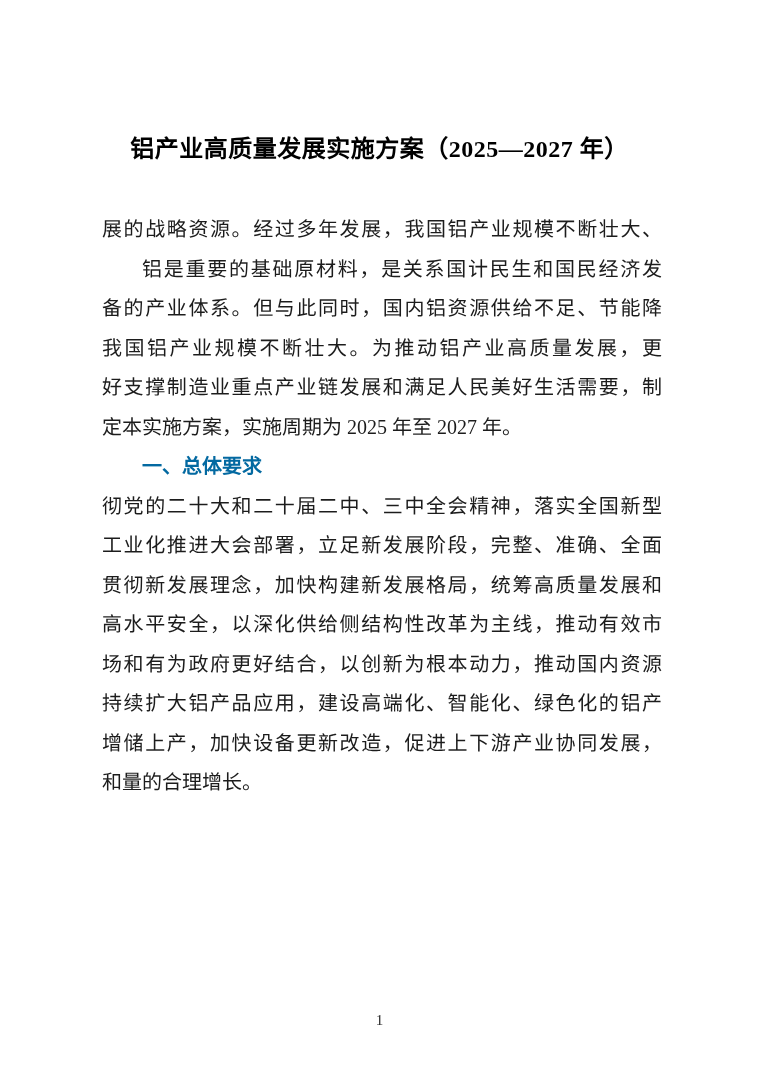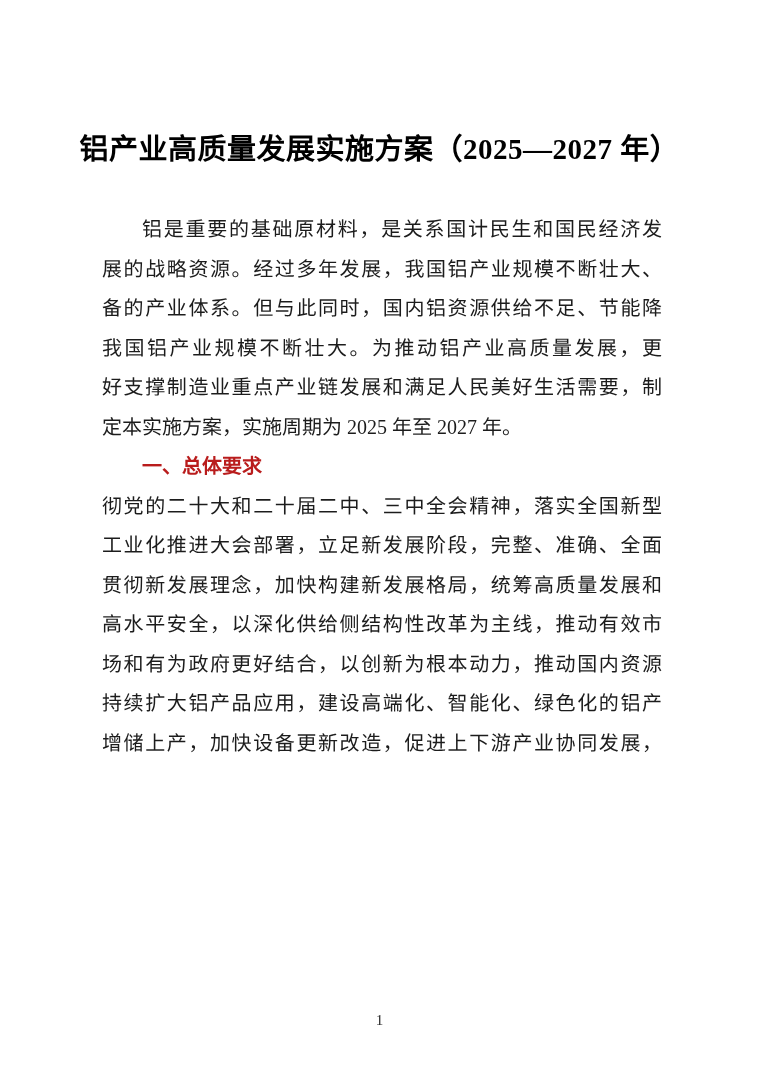--- a/index.html
+++ b/index.html
@@ -16,21 +16,21 @@
   }
   .doc-title {
     position: absolute;
     top: 132px;
     left: 0;
     width: 100%;
     margin: 0;
     text-align: center;
     font-family: "Liberation Serif", "DejaVu Serif", serif;
     font-weight: 700;
-    font-size: 29px;
+    font-size: 24px;
     line-height: 34px;
     letter-spacing: 0.5px;
     color: #000000;
   }
   .text-col {
     position: absolute;
     left: 102px;
     top: 210px;
     width: 560px;
     color: #1c1c1c;
@@ -51,51 +51,52 @@
     text-align-last: left;
   }
   .heading-line {
     font-family: Liberation Serif, serif;
     font-weight: 700;
     font-size: 20px;
     line-height: 39.5px;
     height: 39.5px;
     overflow: hidden;
     text-indent: 2em;
-    color: #b91c1c;
+    color: #0369a1;
   }
   .page-number {
     position: absolute;
     top: 1009px;
     left: 0;
     width: 100%;
     text-align: center;
     font-family: "Liberation Serif", "DejaVu Serif", serif;
     font-size: 15px;
     line-height: 22px;
     color: #2b2b2b;
   }
 </style>
 </head>
 <body>
 
 <div class="page">
   <h1 class="doc-title">铝产业高质量发展实施方案（2025—2027 年）</h1>
 
   <div class="text-col">
+      <div class="line">展的战略资源。经过多年发展，我国铝产业规模不断壮大、</div>
       <div class="line indent">铝是重要的基础原材料，是关系国计民生和国民经济发</div>
-      <div class="line">展的战略资源。经过多年发展，我国铝产业规模不断壮大、</div>
       <div class="line">备的产业体系。但与此同时，国内铝资源供给不足、节能降</div>
       <div class="line">我国铝产业规模不断壮大。为推动铝产业高质量发展，更</div>
       <div class="line">好支撑制造业重点产业链发展和满足人民美好生活需要，制</div>
       <div class="line para-end">定本实施方案，实施周期为 2025 年至 2027 年。</div>
       <div class="heading-line">一、总体要求</div>
       <div class="line">彻党的二十大和二十届二中、三中全会精神，落实全国新型</div>
       <div class="line">工业化推进大会部署，立足新发展阶段，完整、准确、全面</div>
       <div class="line">贯彻新发展理念，加快构建新发展格局，统筹高质量发展和</div>
       <div class="line">高水平安全，以深化供给侧结构性改革为主线，推动有效市</div>
       <div class="line">场和有为政府更好结合，以创新为根本动力，推动国内资源</div>
       <div class="line">持续扩大铝产品应用，建设高端化、智能化、绿色化的铝产</div>
       <div class="line">增储上产，加快设备更新改造，促进上下游产业协同发展，</div>
+      <div class="line para-end">和量的合理增长。</div>
     </div>
 
   <div class="page-number">1</div>
 </div>
 
 </body></html>

